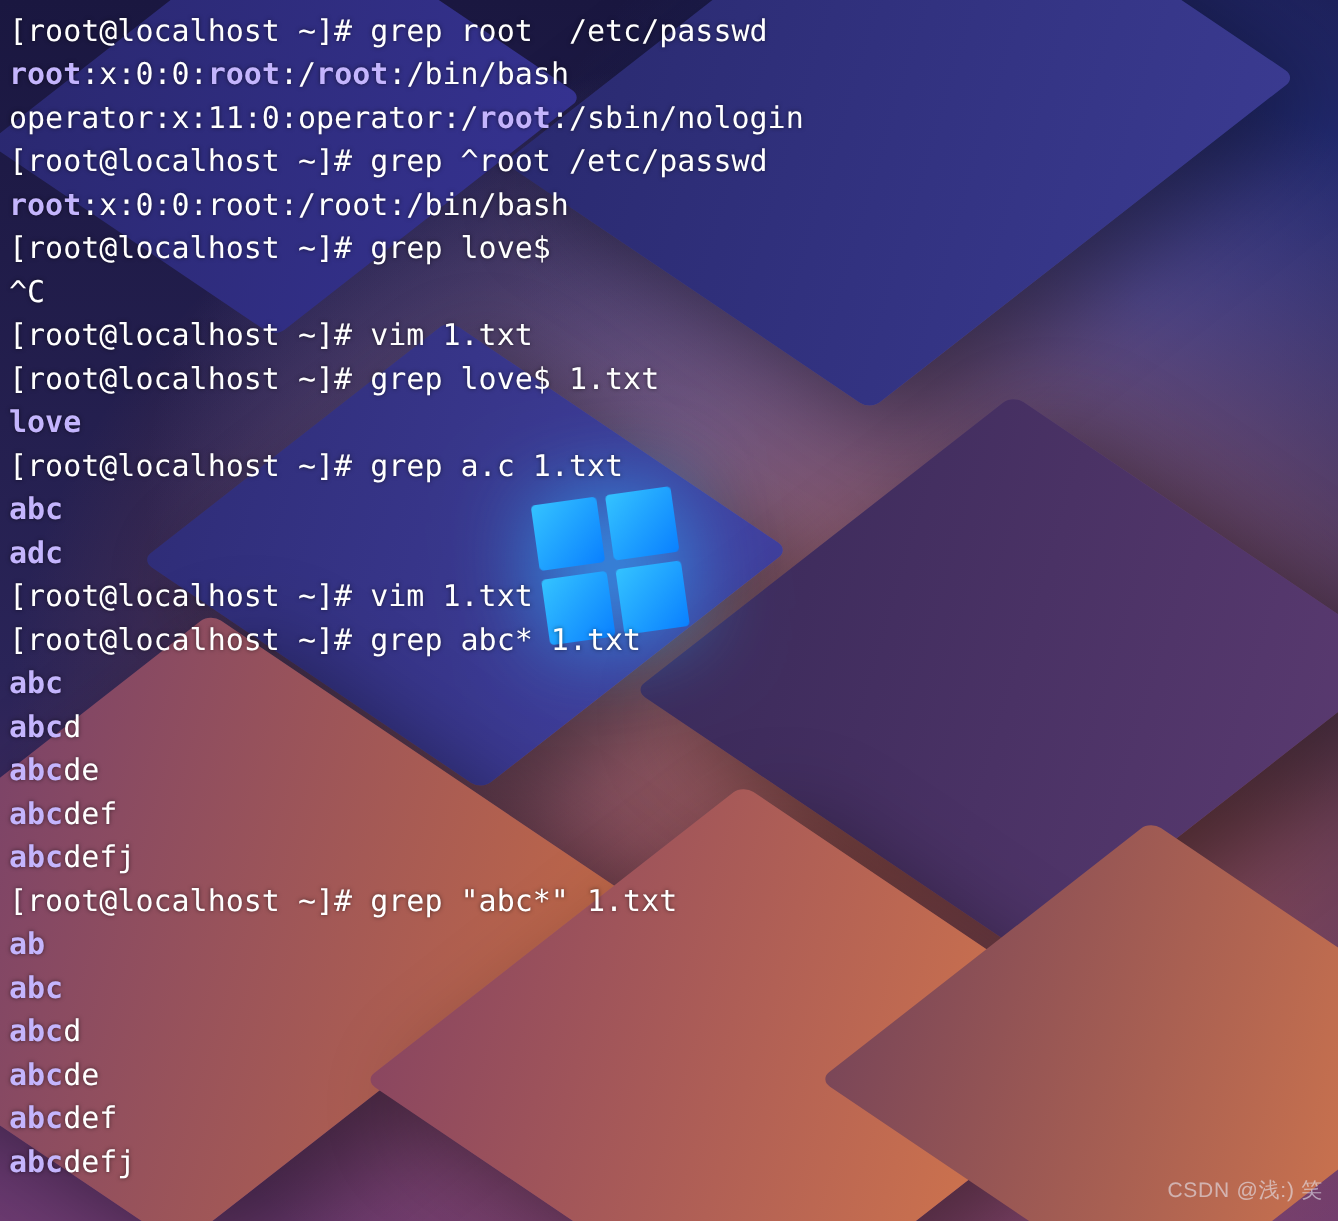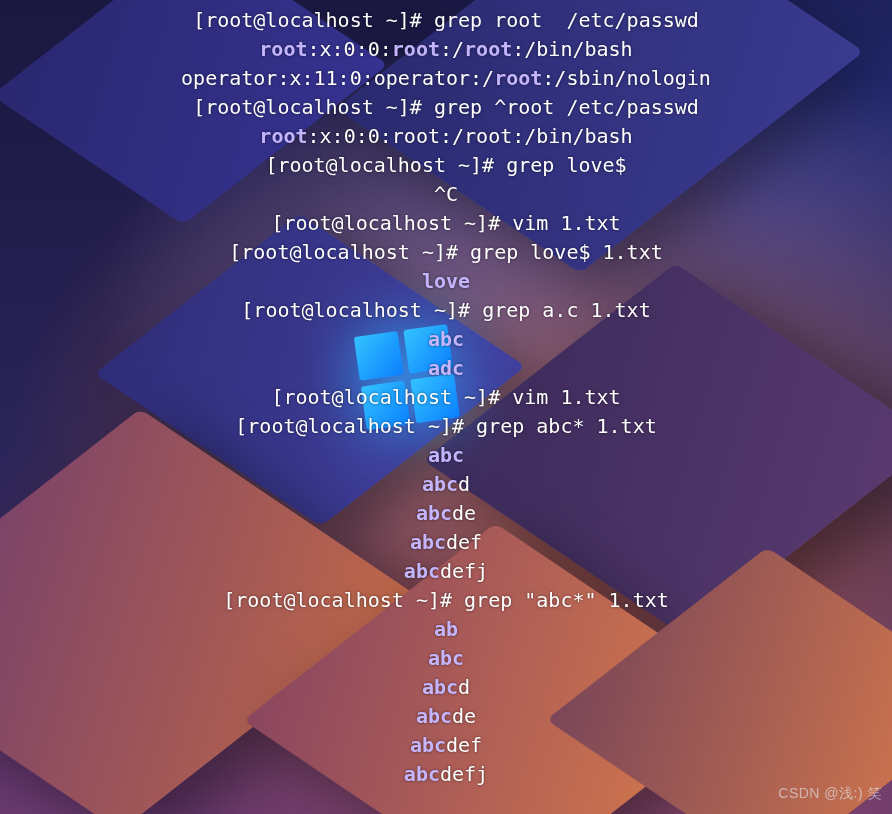--- a/index.html
+++ b/index.html
@@ -67,21 +67,20 @@
   .winlogo .q2 { left:50px; top:0; }
   .winlogo .q3 { left:0; top:50px; }
   .winlogo .q4 { left:50px; top:50px; }
 
   .term {
     position: relative;
     z-index: 2;
     padding: 6px 6px 0 6px;
     white-space: pre;
     text-shadow: 0 0 3px rgba(0,0,0,0.55);
-    text-align: center;
   }
   .line { display:block; height:29px; }
   .w { color:#ffffff; }
   .m { color:#c4b5fd; font-weight:700; }
 
   .watermark {
     position: absolute;
     right: 10px;
     bottom: 6px;
     z-index: 3;

